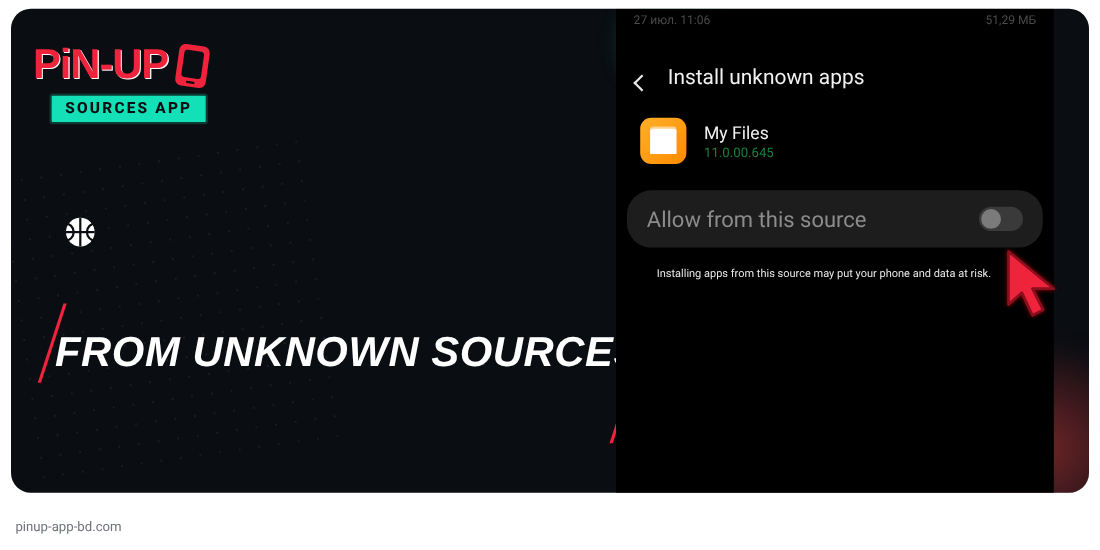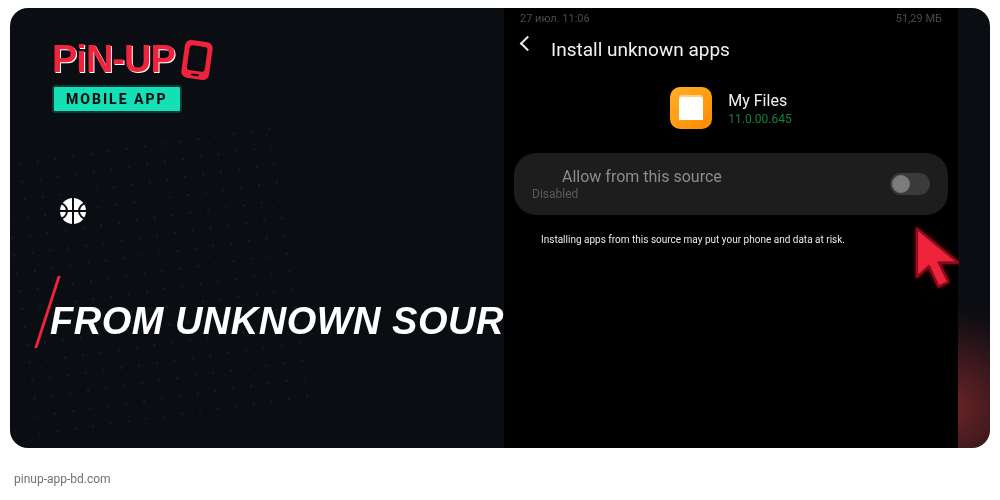--- a/index.html
+++ b/index.html
@@ -45,21 +45,22 @@
       width: 280px;
       height: 280px;
       background-image: radial-gradient(rgba(255,255,255,0.06) 1.2px, transparent 1.2px);
       background-size: 18px 18px;
       transform: rotate(-8deg);
     }
     
     .logo-block {
       position: absolute;
       top: 30px;
-      left: 42px;
+      left: 20px;
+      text-align: right;
     }
     .logo-main {
       font-family: Arial, sans-serif;
       font-weight: 900;
       font-size: 38px;
       letter-spacing: -1px;
       color: #ef233c;
       text-shadow: 1px 1px 0 #fff;
       display: flex;
       align-items: center;
@@ -136,50 +137,50 @@
       background: #ef233c;
       transform: skewX(-18deg);
     }
     .accent-line.top { top: 268px; left: 36px; }
     .accent-line.bottom { top: 340px; left: 553px; height: 55px; }
     
     .phone {
       position: absolute;
       top: 0;
       right: 32px;
-      width: 454px;
+      width: 398px;
       height: 440px;
       background: #000;
       color: #e6e6e6;
       overflow: hidden;
     }
     .status-faint {
       position:absolute;top:4px;right:16px;left:16px;
       display:flex;justify-content:space-between;
       font-size:11px;color:#4a4a4a;
     }
     .titlebar {
-      display:flex;align-items:flex-start;gap:18px;
+      display:flex;align-items:flex-end;gap:18px;
       padding: 30px 18px 14px;
+      margin-top: 20px;
     }
     .back-chevron {
       width: 11px; height: 11px;
       border-left: 2px solid #eaeaea;
       border-bottom: 2px solid #eaeaea;
       transform: rotate(45deg);
     }
     .titlebar-text {
       font-size: 19px;
       color: #f1f1f1;
       font-weight: 400;
     }
     .app-row {
       display:flex;align-items:center;gap:16px;
       padding: 12px 22px 18px;
-      justify-content: center;
     }
     .app-icon {
       width: 42px;height:42px;border-radius:10px;
       background: linear-gradient(135deg,#ffb029,#ff8a00);
       position:relative;
     }
     .app-icon::after{
       content:"";position:absolute;inset:10px 9px 9px 9px;
       background:#fff;border-radius:3px 3px 0 0;
     }
@@ -189,21 +190,21 @@
     }
     .app-meta .name{font-size:16px;color:#f2f2f2;}
     .app-meta .ver{font-size:12px;color:#15803d;margin-top:2px;}
     .toggle-row {
       margin: 6px 10px;
       background: #1d1d1d;
       border-radius: 22px;
       padding: 14px 18px;
       display:flex;align-items:center;justify-content:space-between;
     }
-    .toggle-labels .t{font-size:16px;color:#8c8c8c;margin-left:30px;}
+    .toggle-labels .t{font-size:20px;color:#8c8c8c;}
     .toggle-labels .s{font-size:12px;color:#5a5a5a;margin-top:1px;}
     .switch {
       width: 40px;height:22px;border-radius:12px;
       background:#3a3a3a;position:relative;flex:0 0 auto;
     }
     .switch::after{
       content:"";position:absolute;width:18px;height:18px;border-radius:50%;
       background:#7b7b7b;top:2px;left:2px;
     }
     .warning {
@@ -235,21 +236,21 @@
 <div class="canvas">
   <div class="glow-green"></div>
   <div class="glow-red"></div>
   <div class="dot-grid"></div>
 
   <div class="logo-block">
     <div class="logo-main">
       <span>PiN-UP</span>
       <span class="phone-icon"></span>
     </div>
-    <div class="logo-sub">MOBILE APP</div>
+    <div class="logo-sub">SOURCES APP</div>
   </div>
 
   <div class="ball-icon">
     <span class="curve c1"></span>
       <span class="curve c2"></span>
   </div>
 
   <div class="accent-line top"></div>
   <div class="headline">
     <div>FROM UNKNOWN SOURCES</div>
@@ -268,21 +269,20 @@
     <div class="app-row">
       <div class="app-icon"></div>
       <div class="app-meta">
         <div class="name">My Files</div>
         <div class="ver">11.0.00.645</div>
       </div>
     </div>
     <div class="toggle-row">
       <div class="toggle-labels">
         <div class="t">Allow from this source</div>
-        <div class="s">Disabled</div>
       </div>
       <div class="switch"></div>
     </div>
     <div class="warning">Installing apps from this source may put your phone and data at risk.</div>
   </div>
 
   <div class="cursor">
     <svg viewBox="0 0 48 56">
       <path d="M4 2 L4 42 L14 33 L22 50 L30 46 L22 30 L38 30 Z" fill="#ef233c" stroke="#8b0f1e" stroke-width="2" stroke-linejoin="round"></path>
     </svg>

